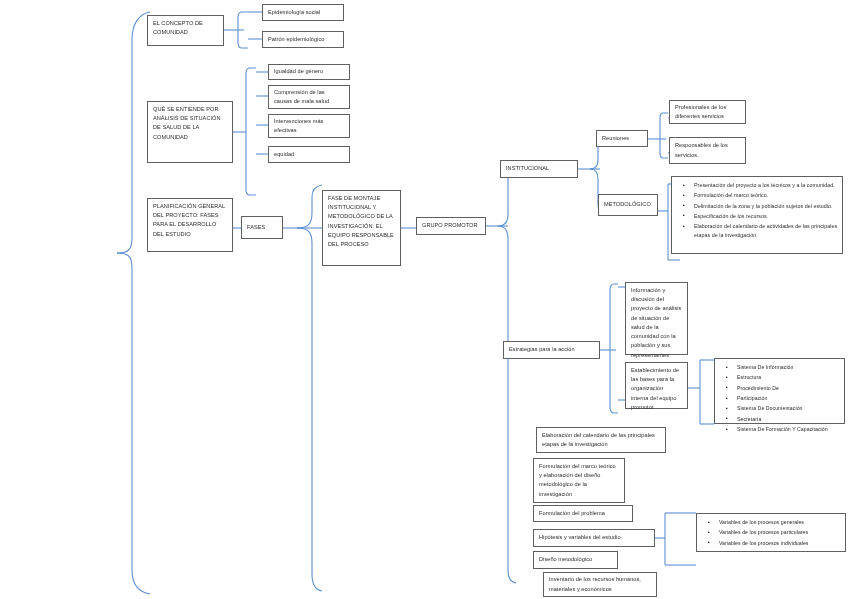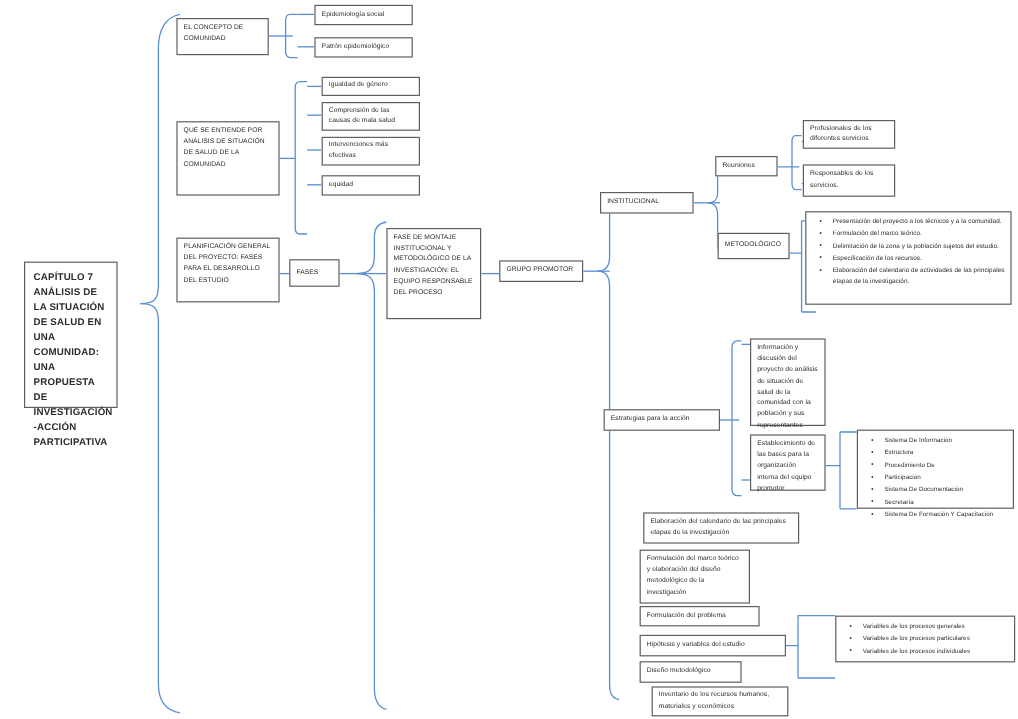--- a/index.html
+++ b/index.html
@@ -120,23 +120,20 @@
       <path d="M700,360 L714,360"></path>
       <path d="M700,424 L714,424"></path>
 
       <path d="M655,538 L665,538"></path>
       <path d="M665,513 L665,565"></path>
       <path d="M665,513 L696,513"></path>
       <path d="M665,565 L696,565"></path>
     </g>
   </svg>
 
-  <div class="node center" style="left:20px;top:218px;width:78px;height:122px;">
-    <span class="lbl">CAPÍTULO 7 ANÁLISIS DE LA SITUACIÓN DE SALUD EN UNA COMUNIDAD: UNA PROPUESTA DE INVESTIGACIÓN -ACCIÓN PARTICIPATIVA</span>
-  </div>
 
   <div class="node top" style="left:147px;top:15px;width:77px;height:31px;">
     <span class="lbl">EL CONCEPTO DE COMUNIDAD</span>
   </div>
   <div class="node mid" style="left:262px;top:4px;width:82px;height:17px;">
     <span class="lbl">Epidemiología social</span>
   </div>
   <div class="node mid" style="left:262px;top:31px;width:82px;height:17px;">
     <span class="lbl">Patrón epidemiológico</span>
   </div>

